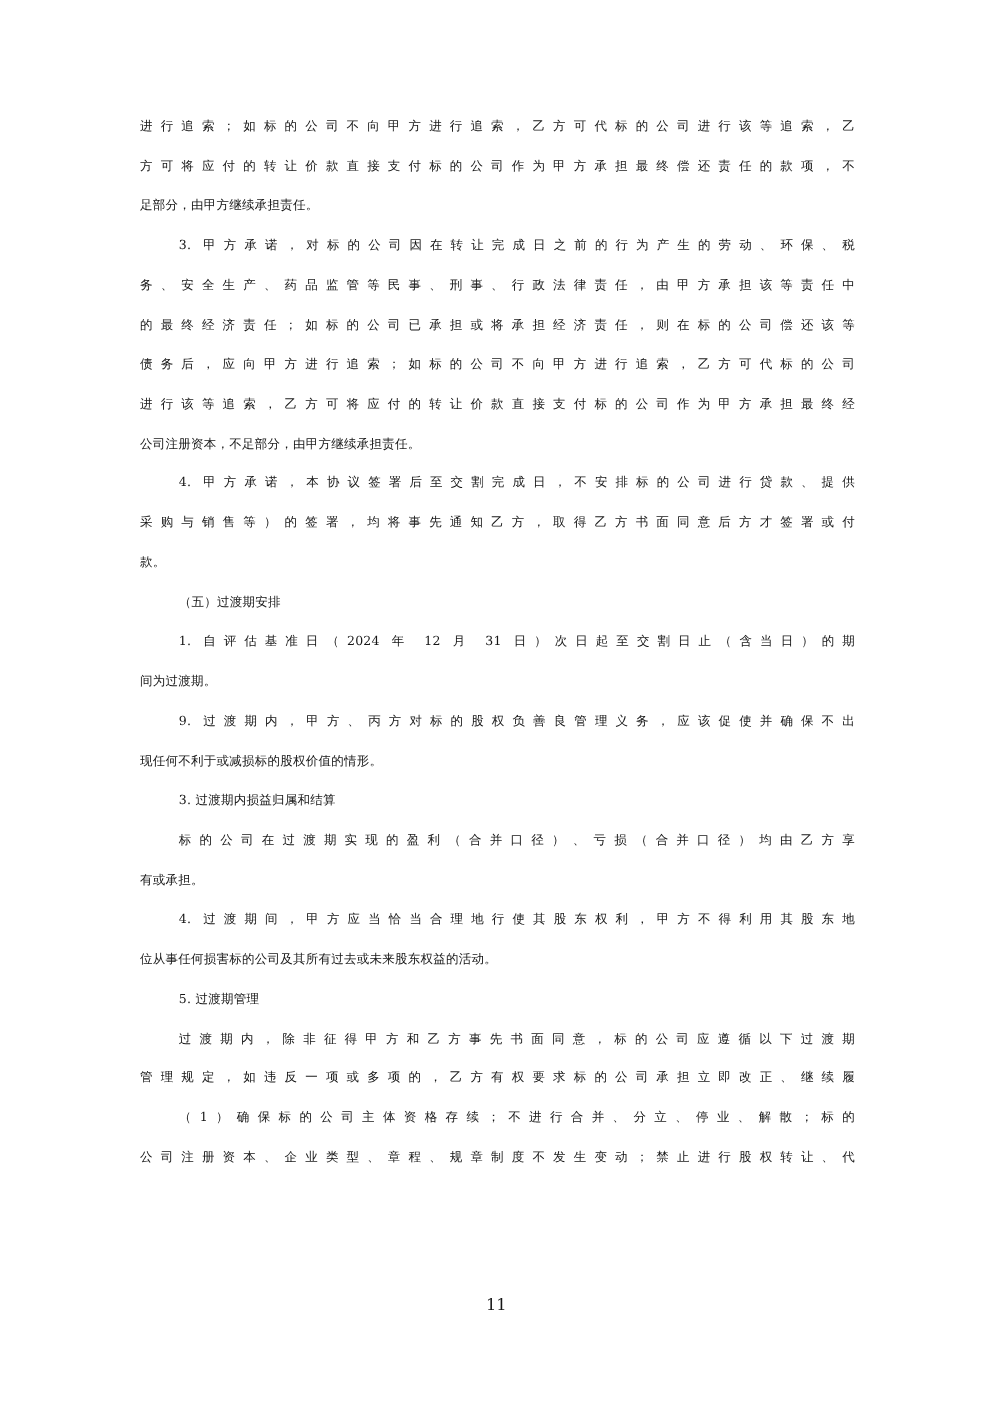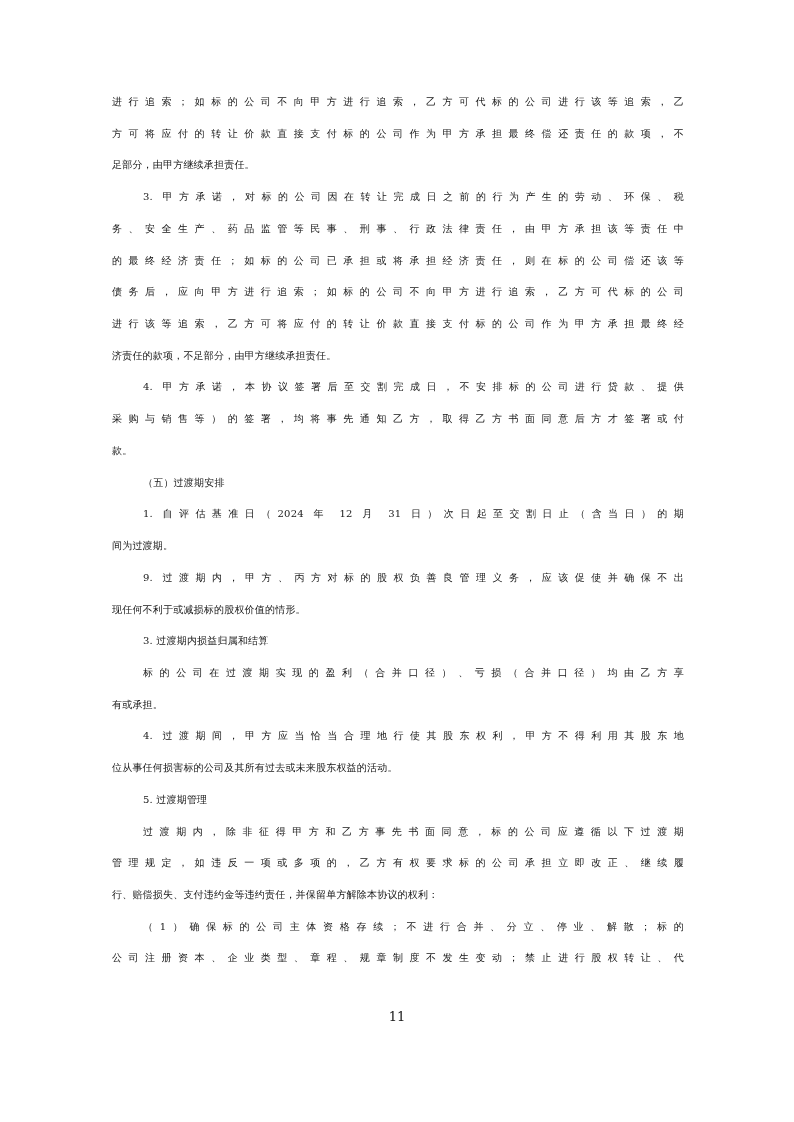--- a/index.html
+++ b/index.html
@@ -39,21 +39,21 @@
     overflow: hidden;
   }
   .line.indent {
     padding-left: 31px;
   }
   .line.bold {
     font-weight: normal;
   }
   .page-number {
     position: absolute;
-    top: 1008px;
+    top: 1036px;
     left: 0;
     width: 100%;
     text-align: center;
     font-size: 13px;
     line-height: 18px;
     color: #161616;
   }
 </style>
 </head>
 <body>
@@ -61,35 +61,34 @@
 <div class="page">
   <div class="doc-body">
       <div class="line fill">进行追索；如标的公司不向甲方进行追索，乙方可代标的公司进行该等追索，乙</div>
       <div class="line fill">方可将应付的转让价款直接支付标的公司作为甲方承担最终偿还责任的款项，不</div>
       <div class="line">足部分，由甲方继续承担责任。</div>
       <div class="line indent fill">3. 甲方承诺，对标的公司因在转让完成日之前的行为产生的劳动、环保、税</div>
       <div class="line fill">务、安全生产、药品监管等民事、刑事、行政法律责任，由甲方承担该等责任中</div>
       <div class="line fill">的最终经济责任；如标的公司已承担或将承担经济责任，则在标的公司偿还该等</div>
       <div class="line fill">债务后，应向甲方进行追索；如标的公司不向甲方进行追索，乙方可代标的公司</div>
       <div class="line fill">进行该等追索，乙方可将应付的转让价款直接支付标的公司作为甲方承担最终经</div>
-      <div class="line">济责任的款项，不足部分，由甲方继续承担责任。</div>
+      <div class="line">公司注册资本，不足部分，由甲方继续承担责任。</div>
       <div class="line indent fill">4. 甲方承诺，本协议签署后至交割完成日，不安排标的公司进行贷款、提供</div>
       <div class="line fill">采购与销售等）的签署，均将事先通知乙方，取得乙方书面同意后方才签署或付</div>
       <div class="line">款。</div>
       <div class="line indent bold">（五）过渡期安排</div>
       <div class="line indent fill">1. 自评估基准日（2024 年 12 月 31 日）次日起至交割日止（含当日）的期</div>
       <div class="line">间为过渡期。</div>
       <div class="line indent fill">9. 过渡期内，甲方、丙方对标的股权负善良管理义务，应该促使并确保不出</div>
       <div class="line">现任何不利于或减损标的股权价值的情形。</div>
       <div class="line indent">3. 过渡期内损益归属和结算</div>
       <div class="line indent fill">标的公司在过渡期实现的盈利（合并口径）、亏损（合并口径）均由乙方享</div>
       <div class="line">有或承担。</div>
       <div class="line indent fill">4. 过渡期间，甲方应当恰当合理地行使其股东权利，甲方不得利用其股东地</div>
       <div class="line">位从事任何损害标的公司及其所有过去或未来股东权益的活动。</div>
       <div class="line indent">5. 过渡期管理</div>
       <div class="line indent fill">过渡期内，除非征得甲方和乙方事先书面同意，标的公司应遵循以下过渡期</div>
       <div class="line fill">管理规定，如违反一项或多项的，乙方有权要求标的公司承担立即改正、继续履</div>
-      <div class="line">行、赔偿损失、支付违约金等违约责任，并保留单方解除本协议的权利：</div>
       <div class="line indent fill">（1）确保标的公司主体资格存续；不进行合并、分立、停业、解散；标的</div>
       <div class="line fill">公司注册资本、企业类型、章程、规章制度不发生变动；禁止进行股权转让、代</div>
     </div>
   <div class="page-number">11</div>
 </div>
 
 </body></html>

